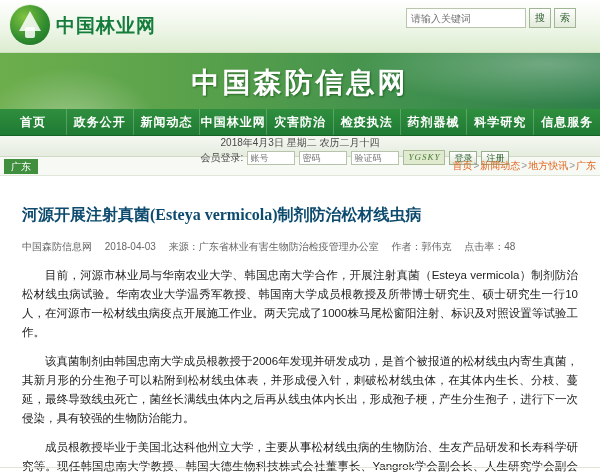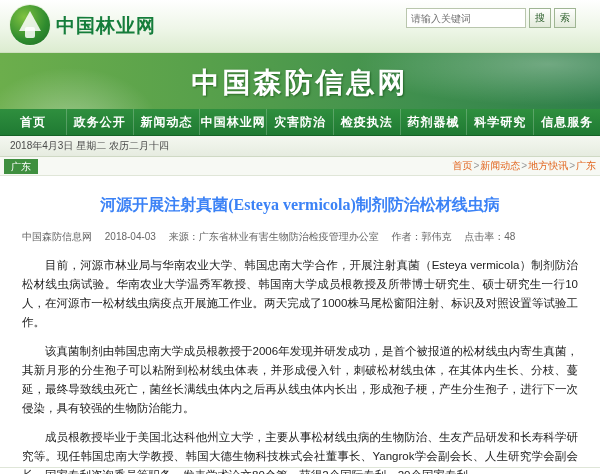--- a/index.html
+++ b/index.html
@@ -170,21 +170,22 @@
 
   
   .infobar {
     height: 20px;
     background: linear-gradient(to bottom, #f4f7f0, #e6ece0);
     border-bottom: 1px solid #cfd9c4;
     display: flex;
     align-items: center;
     font-size: 10px;
     color: #4a4a4a;
-    padding: 0 10px;
+    padding: 0 24px;
+    flex-direction: column;
   }
   .infobar .date { white-space: nowrap; }
   .infobar .login-area {
     margin-left: 110px;
     display: flex;
     align-items: center;
     gap: 4px;
     white-space: nowrap;
   }
   .mini-input {
@@ -242,26 +243,27 @@
     color: #e2661f;
   }
   .crumb a { color: #e2661f; text-decoration: none; cursor: pointer; }
   .crumb .sep { color: #999; margin: 0 1px; }
 
   
   .article {
     padding: 18px 22px 0 22px;
   }
   .art-title {
-    text-align: center;
+    text-align: left;
     font-size: 16px;
     font-weight: bold;
-    color: #3b82f6;
+    color: #0c4a6e;
     line-height: 22px;
     font-family: "Liberation Serif", serif;
+    margin-top: 10px;
   }
   .art-meta {
     margin-top: 14px;
     font-size: 10px;
     color: #666;
   }
   .art-meta .seg { margin-right: 10px; }
   .art-body {
     margin-top: 12px;
     font-size: 11.5px;
@@ -310,20 +312,29 @@
     <div class="nav-item">中国林业网</div>
     <div class="nav-item">灾害防治</div>
     <div class="nav-item">检疫执法</div>
     <div class="nav-item">药剂器械</div>
     <div class="nav-item">科学研究</div>
     <div class="nav-item">信息服务</div>
   </div>
 
   <div class="infobar">
     <div class="date">2018年4月3日 星期二 农历二月十四</div>
+    <div class="login-area">
+      <span>会员登录:</span>
+      <input class="mini-input" type="text" placeholder="账号" style="">
+      <input class="mini-input" type="password" placeholder="密码" style="">
+      <input class="mini-input" type="text" placeholder="验证码" style="">
+      <span class="captcha">YGSKY</span>
+      <button class="mini-btn">登录</button>
+      <button class="mini-btn">注册</button>
+    </div>
   </div>
 
   <div class="locbar">
     <div class="loc-tag">广东</div>
     <div class="crumb">
       <a>首页</a><span class="sep">&gt;</span><a>新闻动态</a><span class="sep">&gt;</span><a>地方快讯</a><span class="sep">&gt;</span><a>广东</a>
     </div>
   </div>
 
   <div class="article">

